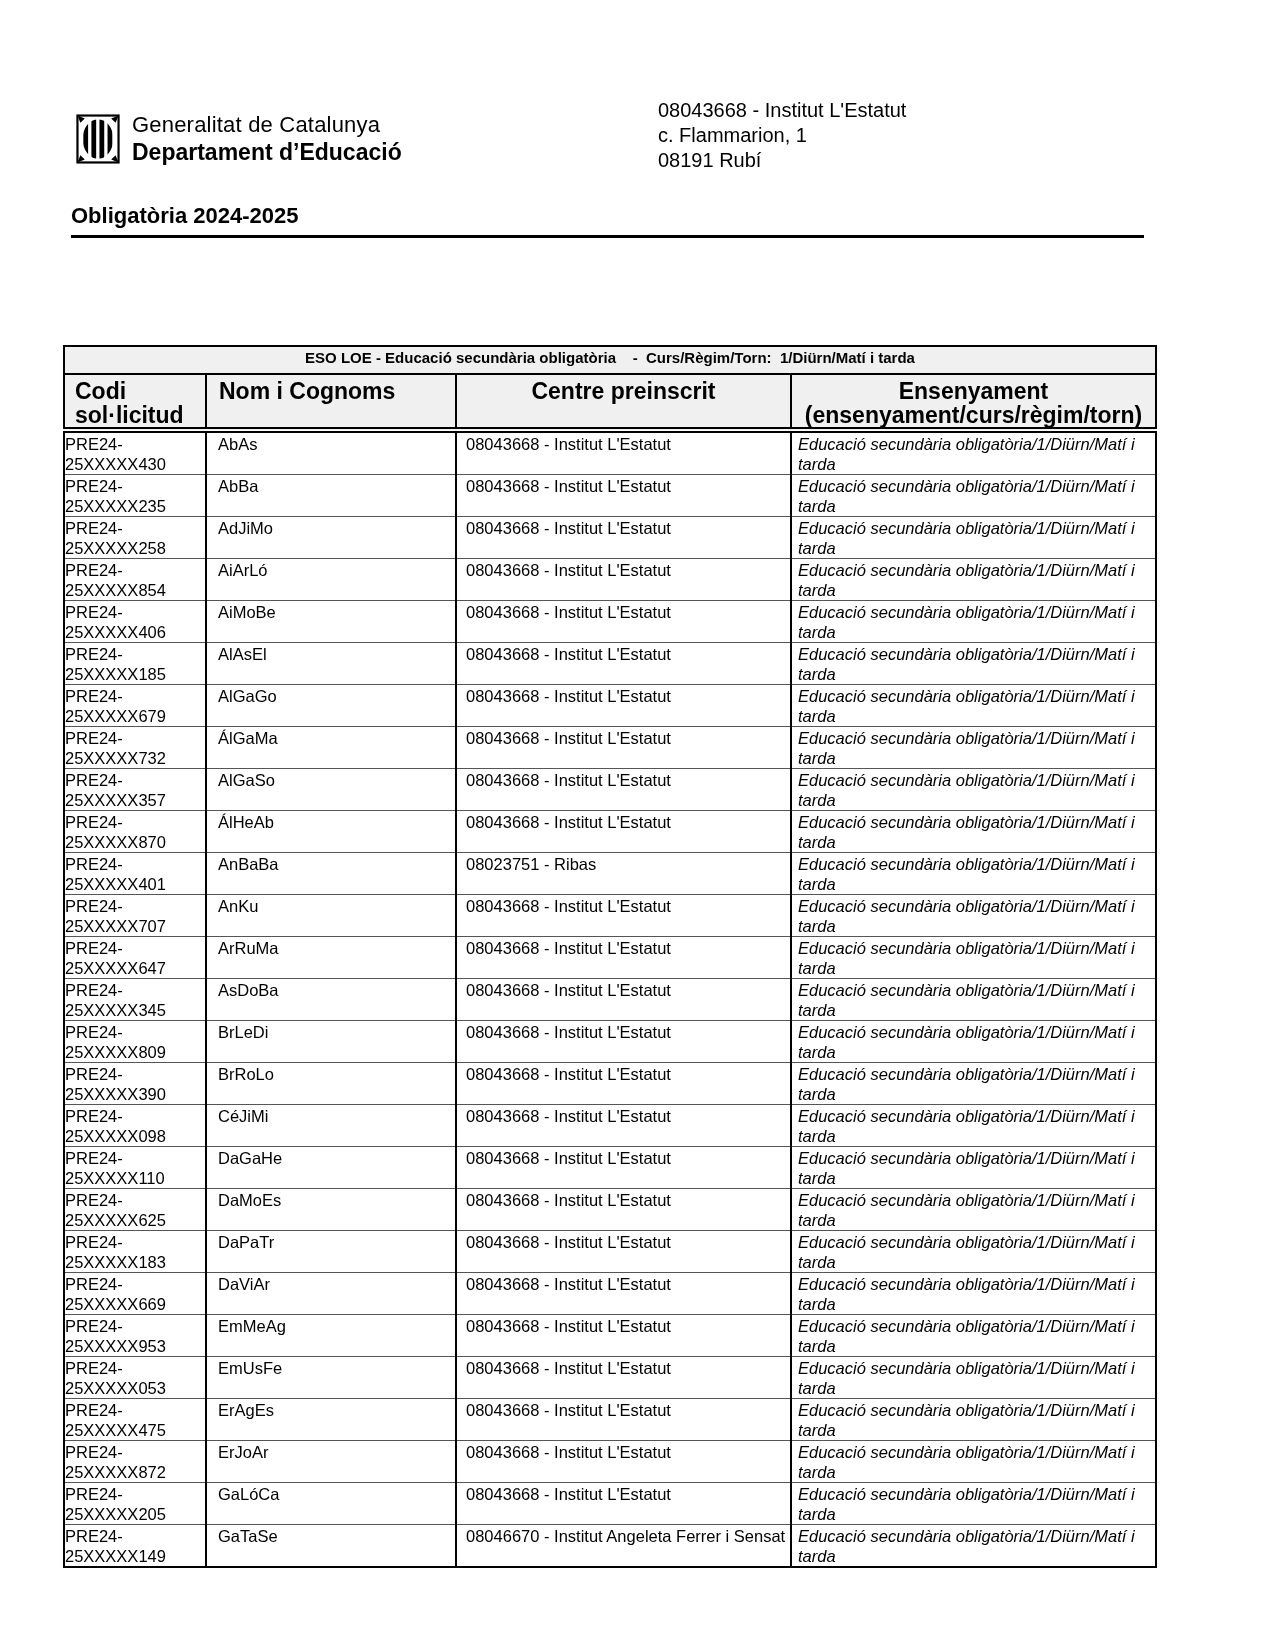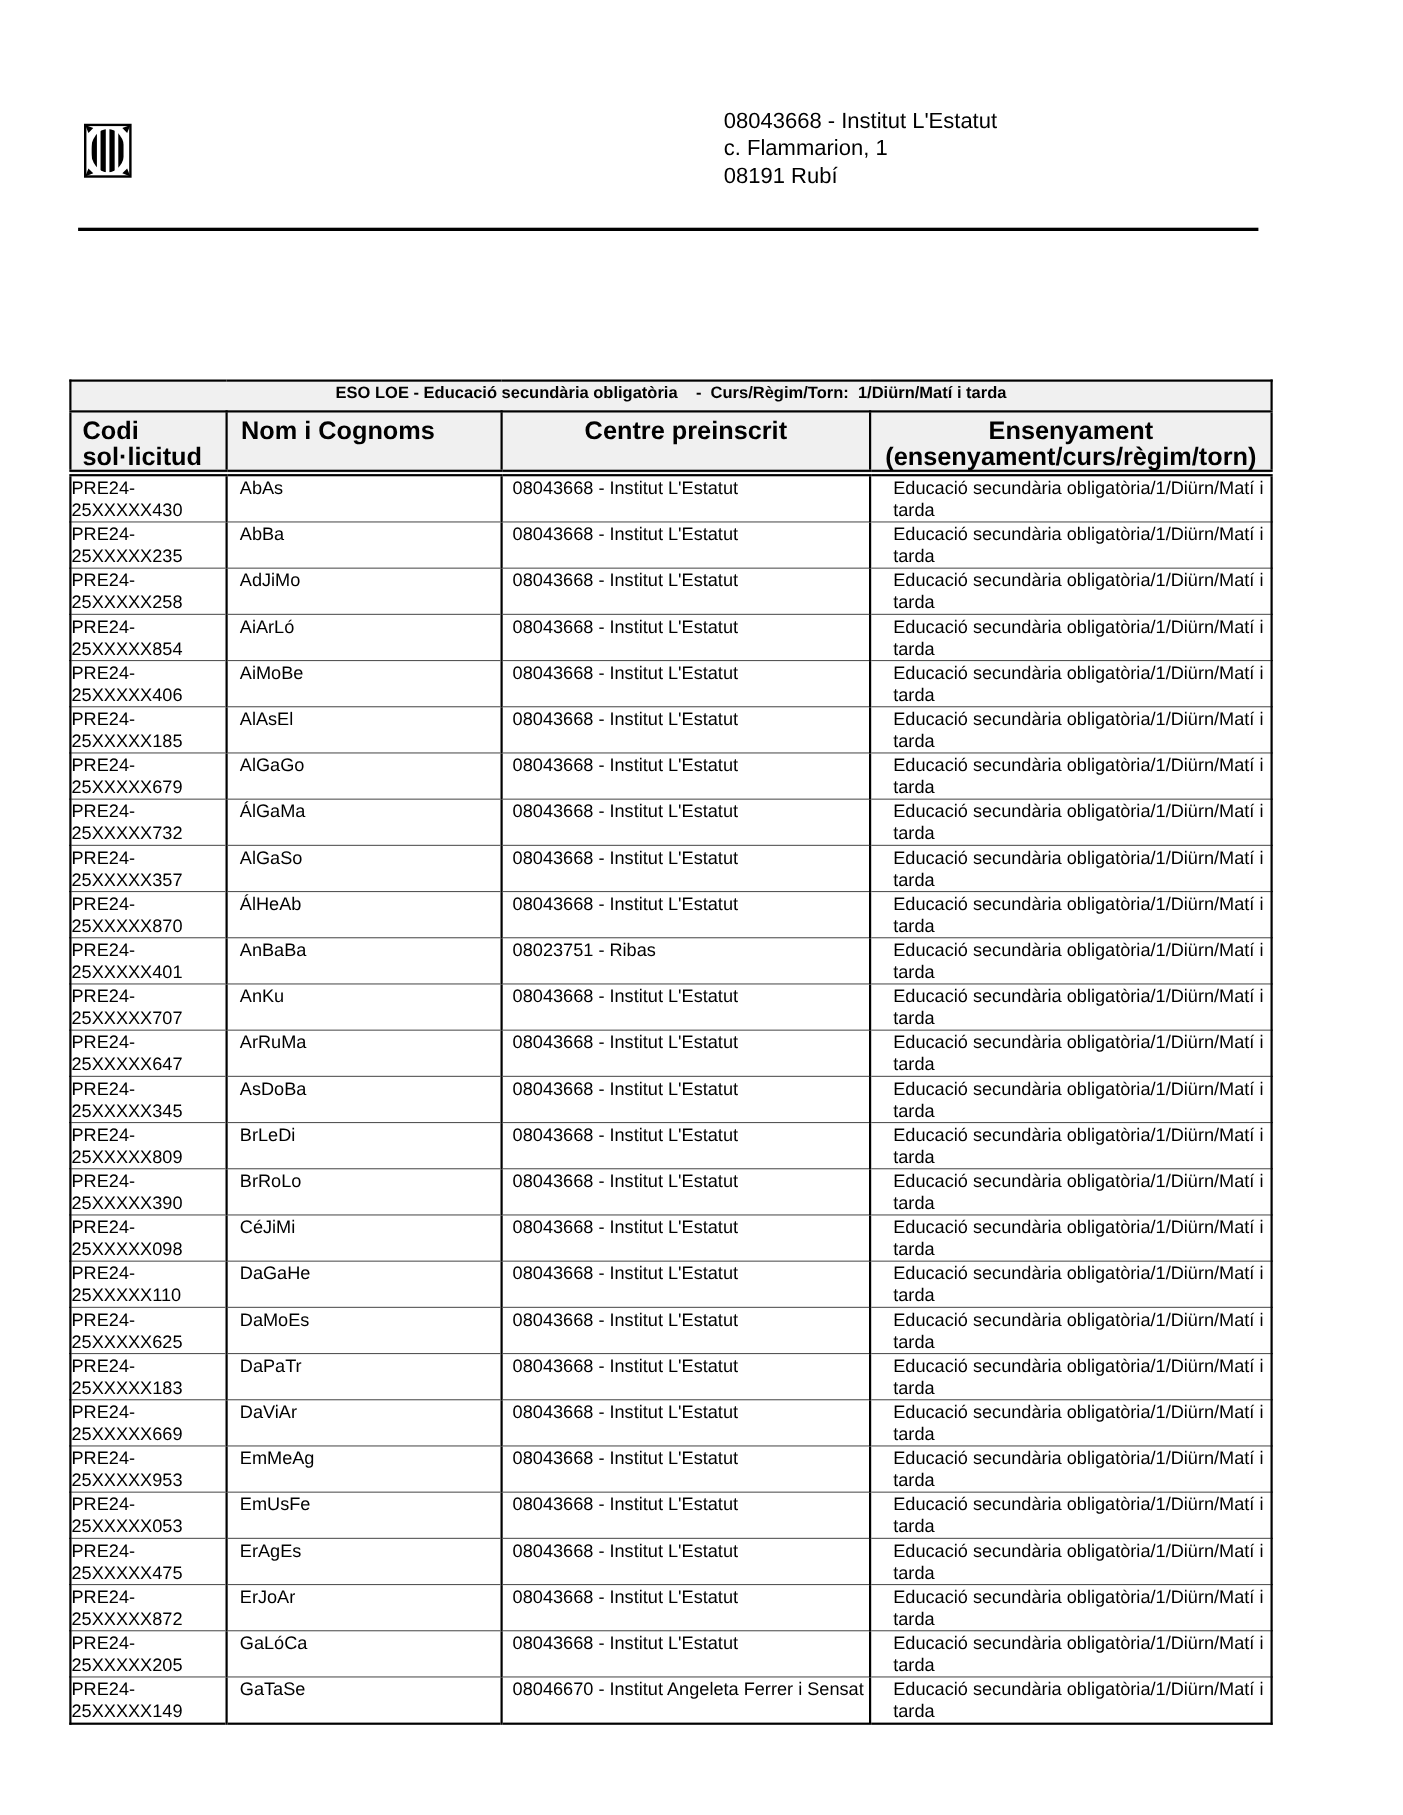--- a/index.html
+++ b/index.html
@@ -71,50 +71,55 @@
     font-size: 16.5px; line-height: 19.5px;
     padding-top: 2px;
     border-left: 2px solid #000;
     border-bottom: 1px solid #555;
   }
   tbody tr:last-child td { border-bottom: none; }
   tbody td:first-child { border-left: none; }
   td.c-codi { text-align: left; white-space: pre-line; }
   td.c-nom  { padding-left: 11px; }
   td.c-centre { padding-left: 9px; }
-  td.c-ens  { padding-left: 20px; padding-right: 4px; }
+  td.c-ens  { padding-left: 6px; padding-right: 4px; font-style: italic; }
 </style>
 </head>
 <body>
 
 <div class="logo-block">
   <svg class="logo-mark" viewBox="0 0 60 68" xmlns="http://www.w3.org/2000/svg" aria-hidden="true">
     <rect x="2" y="2" width="56" height="64" fill="none" stroke="#000" stroke-width="3"></rect>
     <path d="M2 2 l10 4 -6 6 z M58 2 l-10 4 6 6 z M2 66 l10 -4 -6 -6 z M58 66 l-10 -4 6 -6 z" fill="#000"></path>
     <defs>
       <clipPath id="barrel">
           <ellipse cx="30" cy="34" rx="21" ry="27"></ellipse>
         </clipPath>
     </defs>
     <g clip-path="url(#barrel)">
       <rect x="10" y="7" width="6.5" height="54" fill="#000"></rect>
       <rect x="21" y="7" width="6.5" height="54" fill="#000"></rect>
       <rect x="32" y="7" width="6.5" height="54" fill="#000"></rect>
       <rect x="43" y="7" width="6.5" height="54" fill="#000"></rect>
     </g>
   </svg>
+  <div class="logo-text">
+    <div class="org">Generalitat de Catalunya</div>
+    <div class="dept">Departament d’Educació</div>
+  </div>
 </div>
 
 <div class="center-address">
   <div>08043668 - Institut L'Estatut</div>
   <div>c. Flammarion, 1</div>
   <div>08191 Rubí</div>
 </div>
 
 <div class="doc-title">
+  <div>Obligatòria 2024-2025</div>
 </div>
 
 <div class="table-wrap">
   <table>
     <colgroup>
       <col style="width:142px">
         <col style="width:250px">
         <col style="width:335px">
         <col style="width:365px">
     </colgroup>

